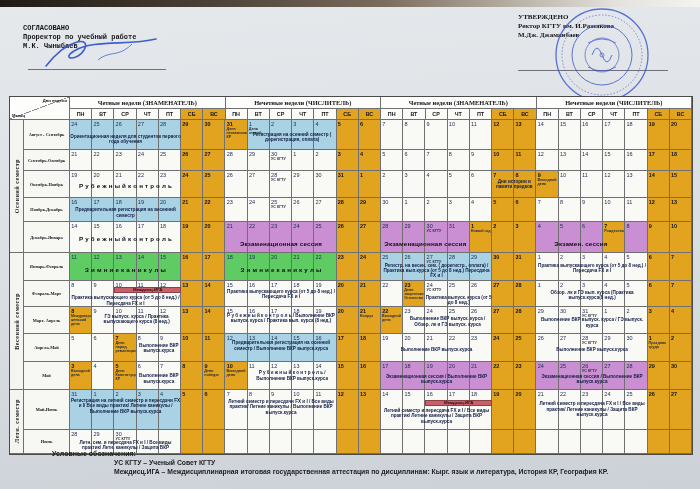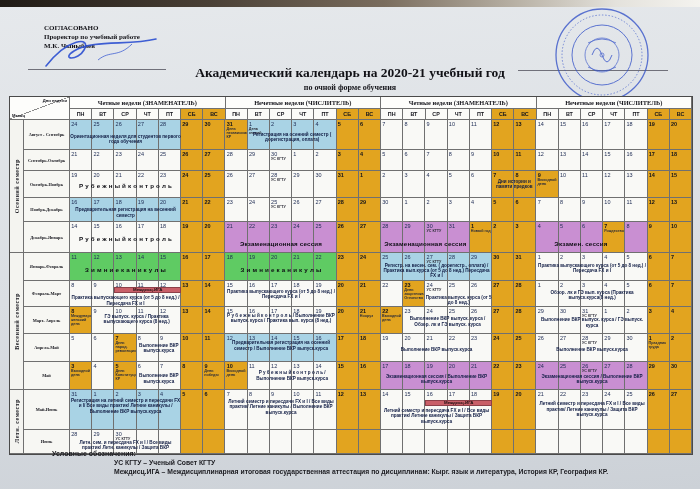--- a/index.html
+++ b/index.html
@@ -3,21 +3,21 @@
 <meta charset="utf-8">
 <style>
   html,body{margin:0;padding:0;background:#b8bdc4;}
   .photo{position:relative;width:700px;height:489px;overflow:hidden;
     background:linear-gradient(175deg,#e6e9ec 0%,#dadee3 55%,#ccd1d7 100%);
     font-family:"Liberation Sans",sans-serif;}
   .desk-edge{position:absolute;top:0;left:0;width:100%;height:7px;
     background:linear-gradient(90deg,#1f1a15 0%,#4a4036 30%,#7a6d5e 55%,#b9b2a6 74%,#e4e2dc 88%,#f4f3ef 100%);}
   
   .appr{position:absolute;font-family:"Liberation Serif",serif;font-size:7px;font-weight:700;line-height:9px;color:#15151a;}
-  .appr-left{left:44px;top:24px;}
+  .appr-left{left:23px;top:24px;font-family:Liberation Mono, monospace;}
   .appr-right{left:518px;top:13px;}
   .sig-line{position:absolute;height:1px;background:#70707a;}
   .sig-line.l{left:28px;top:69px;width:138px;}
   .sig-line.r{left:518px;top:70px;width:150px;}
   .sig-svg{position:absolute;left:40px;top:30px;}
   .stamp-svg{position:absolute;left:548px;top:5px;}
   .title{position:absolute;top:65px;left:0;width:100%;text-align:center;
     font-family:"Liberation Serif",serif;font-size:13.5px;font-weight:700;color:#111116;}
   .subtitle{position:absolute;top:83px;left:0;width:100%;text-align:center;
     font-family:"Liberation Serif",serif;font-size:8px;font-weight:700;color:#16161b;}
@@ -80,36 +80,39 @@
     <div>СОГЛАСОВАНО</div>
     <div>Проректор по учебный работе</div>
     <div>М.К. Чыныбаев</div>
   </div>
   <svg class="sig-svg" width="140" height="42" viewBox="0 0 140 42">
     <path d="M6 36 C 28 8, 52 6, 44 20 C 38 31, 20 30, 34 21 C 54 9, 88 16, 116 9" stroke="#2b4fd0" stroke-width="1.6" fill="none" opacity="0.9" stroke-linecap="round"></path>
     <path d="M58 30 C 70 20, 78 28, 92 14" stroke="#2b4fd0" stroke-width="1" fill="none" opacity="0.7"></path>
   </svg>
   <div class="sig-line l"></div>
 
+  <div class="appr appr-right">
+    <div>УТВЕРЖДЕНО</div>
+    <div>Ректор КГТУ им. И.Раззакова</div>
+    <div>М.Дж. Джаманбаев</div>
+  </div>
   <div class="sig-line r"></div>
   <svg class="stamp-svg" width="108" height="100" viewBox="0 0 108 100">
     <g stroke="#3452c8" fill="none" opacity="0.78">
       <circle cx="54" cy="50" r="46" stroke-width="1.3"></circle>
       <circle cx="54" cy="50" r="40" stroke-width="0.8" stroke-dasharray="1.5 1.8"></circle>
       <circle cx="54" cy="50" r="30" stroke-width="1"></circle>
       <circle cx="54" cy="50" r="17" stroke-width="0.8"></circle>
       <path d="M44 50 q5 -14 10 0 q5 14 10 0" stroke-width="1"></path>
       <path d="M40 62 q14 8 28 0" stroke-width="0.9"></path>
       <path d="M40 38 q14 -8 28 0" stroke-width="0.9"></path>
       <circle cx="54" cy="50" r="2" stroke-width="0.8"></circle>
     </g>
   </svg>
 
-  <div class="title">Академический календарь на 2020-21 учебный год</div>
-  <div class="subtitle">по очной форме обучения</div>
 
   <div class="cal" id="cal">
       <div class="hrow">
         <div class="corner">
           <div class="corner-top">Дни недели</div>
           <div class="corner-bottom">Месяц</div>
         </div>
         <div class="hright">
           <div class="grow">
             <div class="gcell">Четные недели (ЗНАМЕНАТЕЛЬ)</div>

